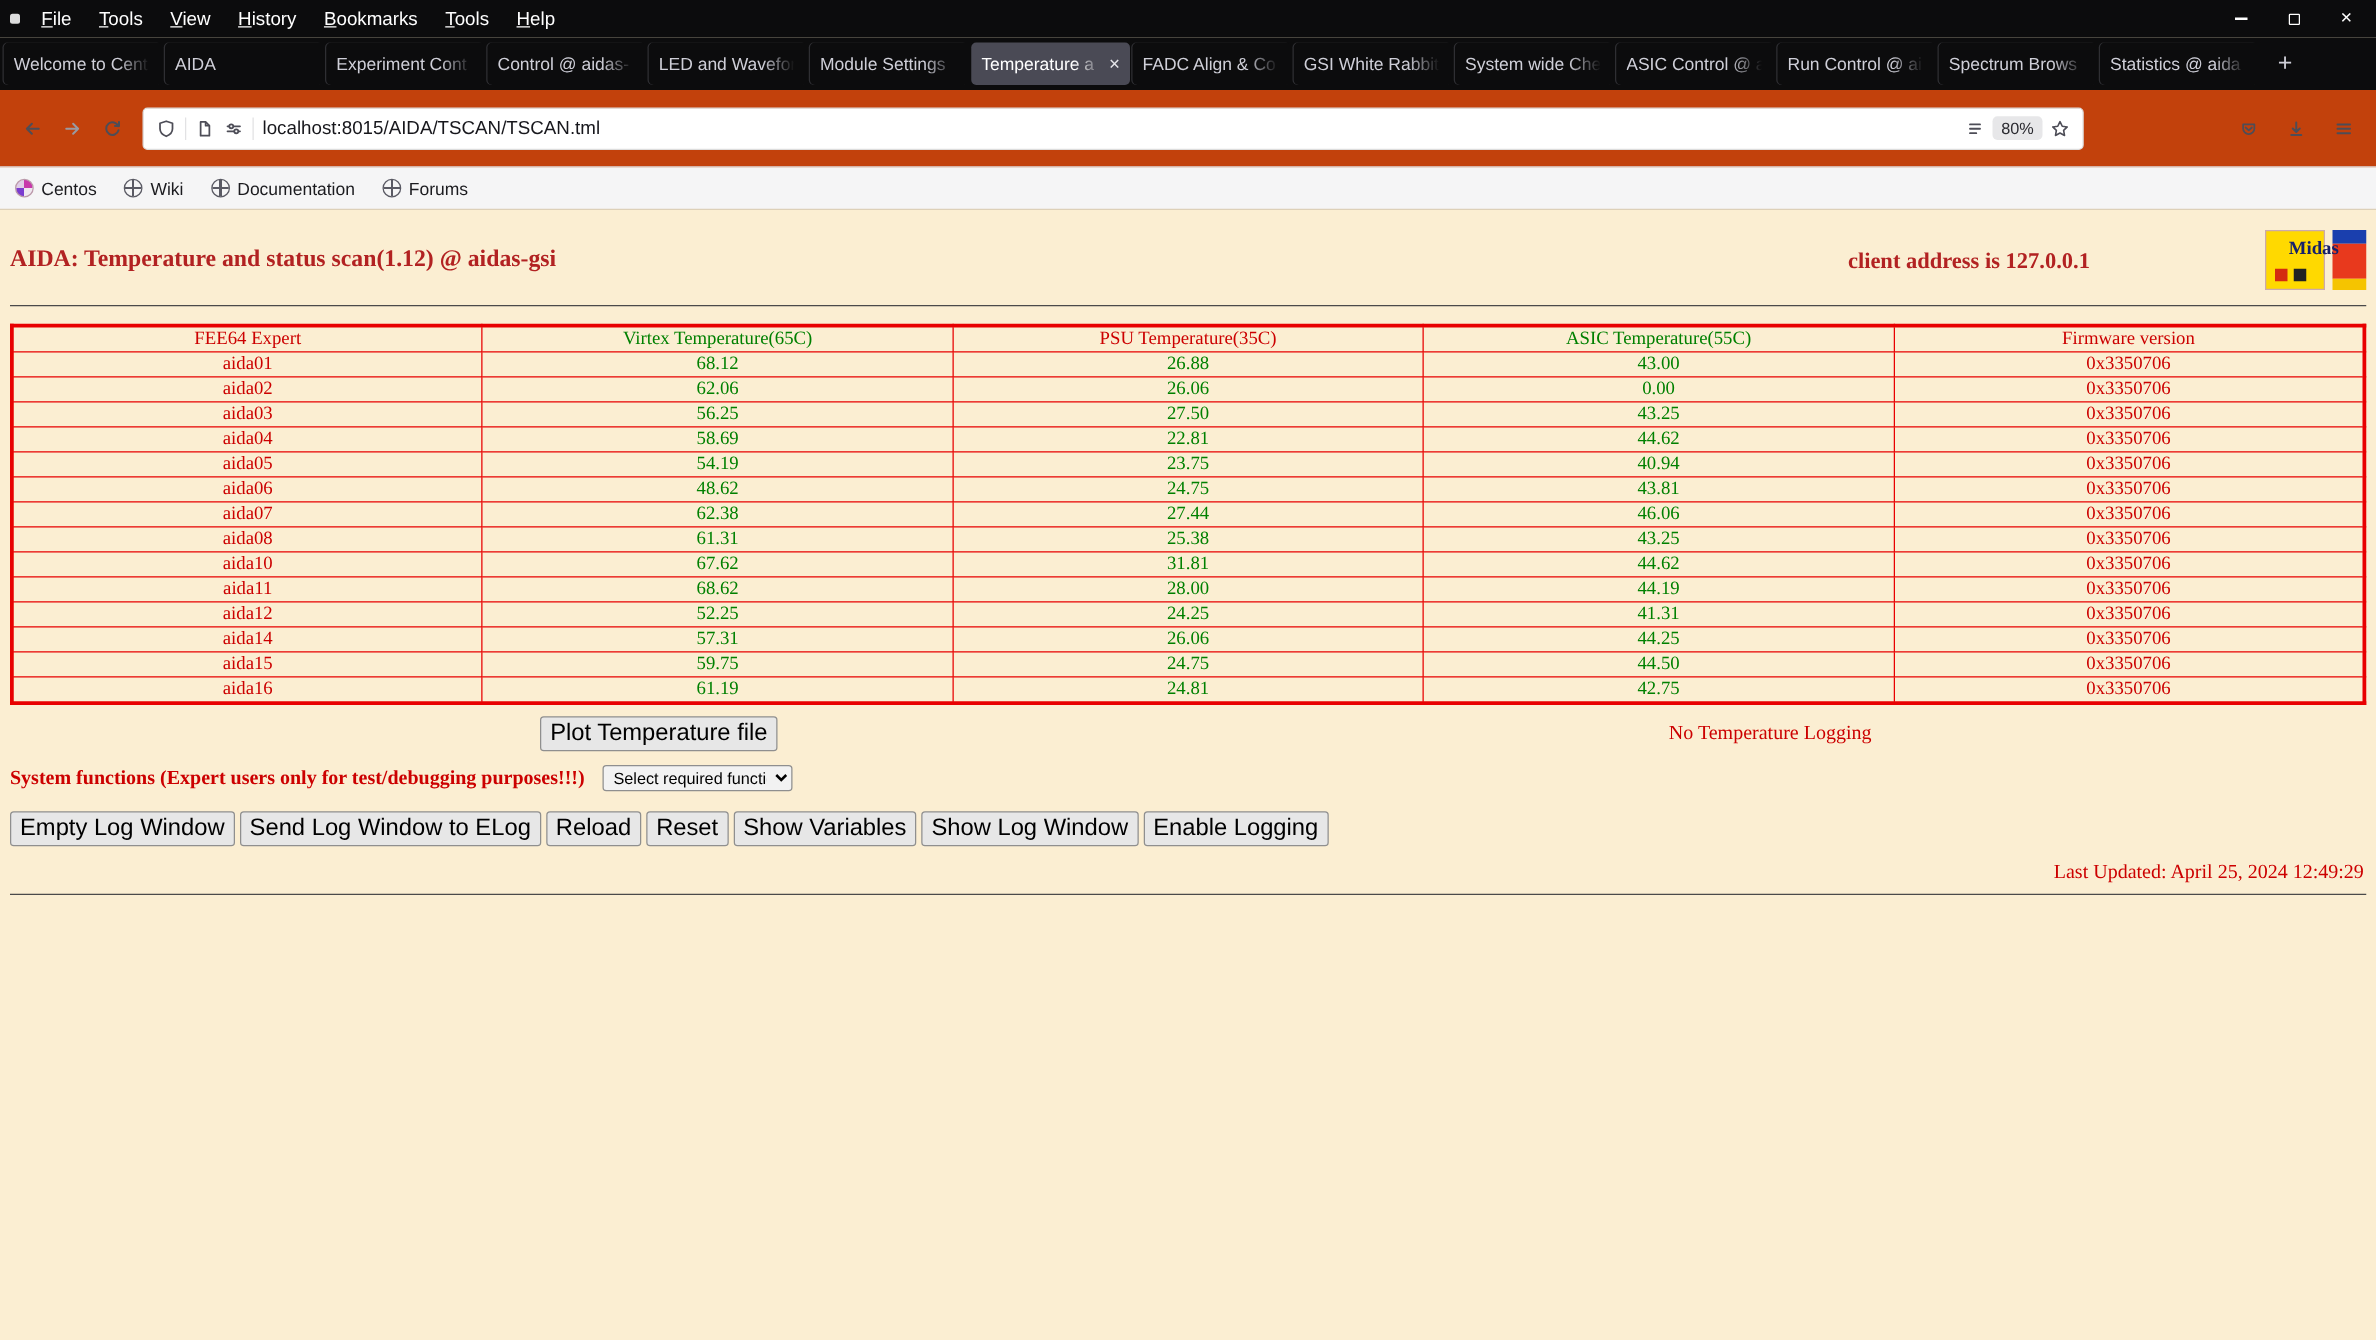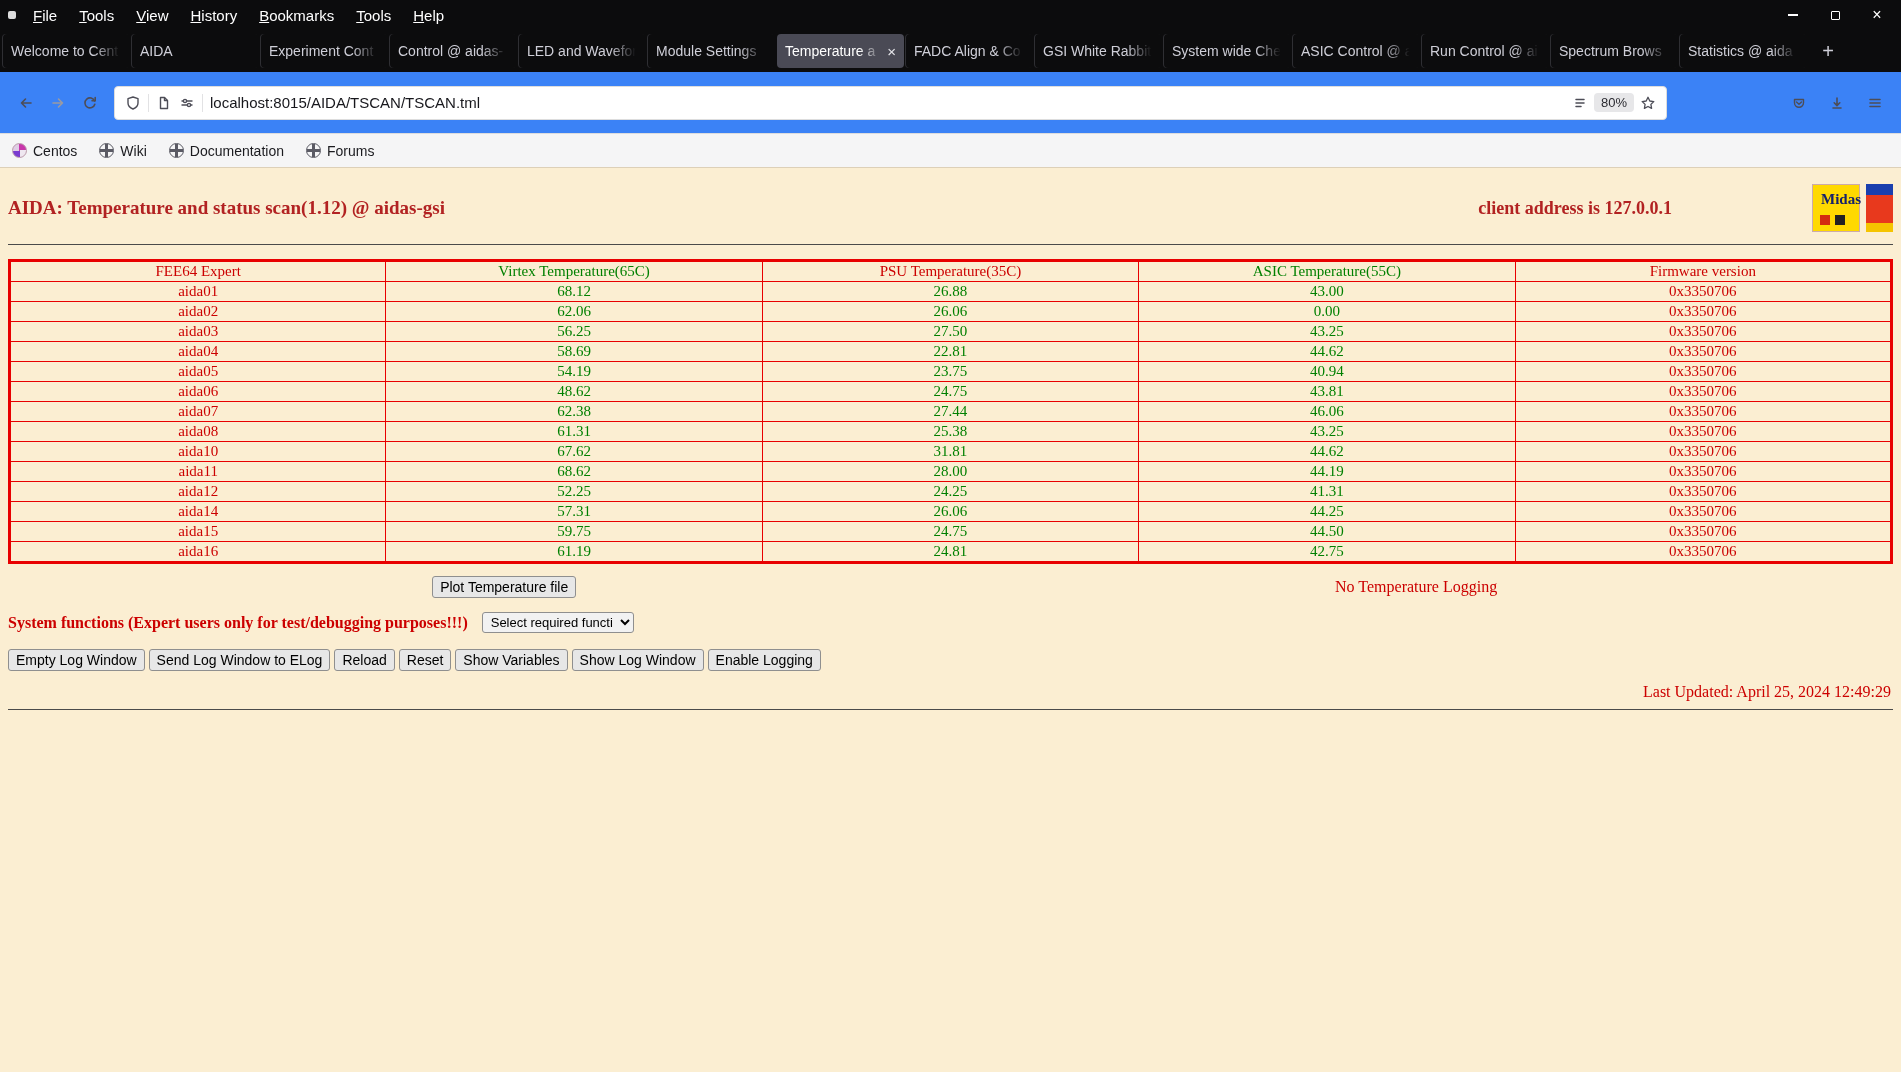--- a/index.html
+++ b/index.html
@@ -18,21 +18,21 @@
 
   .tabbar { height:42px; background:#0c0c0d; display:flex; align-items:center; padding-left:2px; }
   .tab { width:127px; height:34px; margin:0 1px; border-radius:4px; display:flex; align-items:center; padding:0 8px; color:#cfcfd8; font-size:14px; position:relative; }
   .tab:not(.active) { box-shadow:-1px 0 0 #2f2f33; }
   .tab.active { background:#4a4a55; color:#fff; box-shadow:none; }
   .tab-label { flex:1; white-space:nowrap; overflow:hidden; -webkit-mask-image:linear-gradient(to right,#000 75%,transparent 98%); mask-image:linear-gradient(to right,#000 75%,transparent 98%); }
   .tab-close { display:none; font-size:15px; margin-left:3px; color:#e6e6ea; }
   .tab.active .tab-close { display:block; }
   .newtab-button { width:32px; height:32px; margin-left:4px; display:flex; align-items:center; justify-content:center; color:#cfcfd8; font-size:20px; border-radius:4px; }
 
-  .navbar { height:62px; background:#3b82f6; border-bottom:1px solid #dcdcde; display:flex; align-items:center; padding:0 10px; }
+  .navbar { height:62px; background:#c2410c; border-bottom:1px solid #dcdcde; display:flex; align-items:center; padding:0 10px; }
   .nav-btn { width:32px; height:32px; display:flex; align-items:center; justify-content:center; border-radius:4px; }
   .urlbar { flex:1; height:34px; background:#ffffff; border:1px solid #ddd; border-radius:4px; display:flex; align-items:center; padding:0 10px; margin:0 8px; min-width:0; }
   .urlbar .sep { width:1px; height:18px; background:#e2e2e4; margin:0 7px; }
   .url-text { flex:1; font-size:15px; color:#17171c; white-space:nowrap; overflow:hidden; }
   .zoom-badge { background:#e7e7e9; border-radius:4px; padding:2px 7px; font-size:13px; color:#2b2b31; margin:0 6px; }
   .toolbar-spacer { width:108px; }
   .toolbar-right { display:flex; align-items:center; gap:6px; }
 
   .bookmarksbar { height:34px; background:#f5f5f6; border-bottom:1px solid #ddd0b8; display:flex; align-items:center; padding:0 12px; gap:22px; font-size:14px; color:#1b1b1f; }
   .bookmark { display:flex; align-items:center; gap:6px; }
@@ -43,41 +43,41 @@
       linear-gradient(to right, transparent 42%, #5a5a64 42% 58%, transparent 58%); }
   .bm-icon.centos { background:conic-gradient(#c837ab 0 25%, #efe7f0 0 50%, #7a3bd0 0 75%, #e0cde6 0); border:1px solid #b9a; }
 
   
   .content { background:var(--page-bg,#fbeed2); height:920px; font-family:"Liberation Serif", serif; padding:0 8px; }
   .page-header { display:flex; align-items:center; padding-top:16px; }
   .page-title { font-size:19px; font-weight:bold; color:var(--title-red,#b22222); }
   .client-address { margin-left:auto; margin-right:140px; font-size:18px; font-weight:bold; color:var(--title-red,#b22222); }
   .logos { display:flex; gap:6px; align-items:center; }
   .midas-logo { width:48px; height:48px; background:#ffd900; border:1px solid #caa; position:relative; font-family:"Liberation Serif",serif; }
-  .midas-text { position:absolute; top:6px; left:8px; font-size:15px; font-weight:bold; color:#15206b; }
+  .midas-text { position:absolute; top:6px; left:18px; font-size:15px; font-weight:bold; color:#15206b; }
   .midas-red { position:absolute; bottom:6px; left:7px; width:10px; height:10px; background:#d42a10; }
   .midas-dark { position:absolute; bottom:6px; left:22px; width:10px; height:10px; background:#222; }
   .logo2 { width:27px; height:48px; display:flex; flex-direction:column; }
   .logo2-blue { height:11px; background:#1a3fae; }
   .logo2-body { flex:1; background:#e8391d; }
   .logo2-strip { height:9px; background:#f5c400; }
 
   hr.rule { border:none; border-top:1px solid #4a4a4a; margin:12px 0 14px 0; }
 
   table.tscan { width:100%; border-collapse:collapse; border:3px solid var(--table-border,#e80000); }
   table.tscan th, table.tscan td { border:1px solid var(--table-border,#e80000); text-align:center; font-size:15px; font-weight:normal; padding:1px 2px; height:18px; }
   table.tscan th, table.tscan td { width:20%; }
   .red { color:var(--page-red,#cc0000); }
   .green { color:var(--page-green,#008000); }
 
   .below-table { display:flex; align-items:center; margin-top:10px; height:26px; }
   .below-table .spacer1 { width:22.5%; }
   .no-logging { margin-left:auto; margin-right:21%; font-size:16px; color:var(--page-red,#cc0000); }
 
-  button.ui-btn { font-family:"Liberation Sans",sans-serif; font-size:14px; background:#e7e7e7; border:1px solid #8f8f8f; border-radius:3px; padding:2px 7px; color:#000; }
+  button.ui-btn { font-family:"Liberation Sans",sans-serif; font-size:19px; background:#e7e7e7; border:1px solid #8f8f8f; border-radius:3px; padding:2px 7px; color:#000; }
 
   .sysfunc-row { display:flex; align-items:center; margin-top:12px; }
   .sysfunc-label { font-size:16px; font-weight:bold; color:var(--page-red,#cc0000); }
   select.func-select { margin-left:14px; font-family:"Liberation Sans",sans-serif; font-size:13px; padding:1px 4px; background:#f2f2f2; border:1px solid #8f8f8f; border-radius:3px; width:152px; }
 
   .buttons-row { display:flex; gap:4px; margin-top:16px; }
 
   .last-updated { text-align:right; font-size:16px; color:var(--page-red,#cc0000); margin-top:12px; padding-right:2px; }
   hr.rule2 { border:none; border-top:1px solid #4a4a4a; margin:8px 0 0 0; }
 

